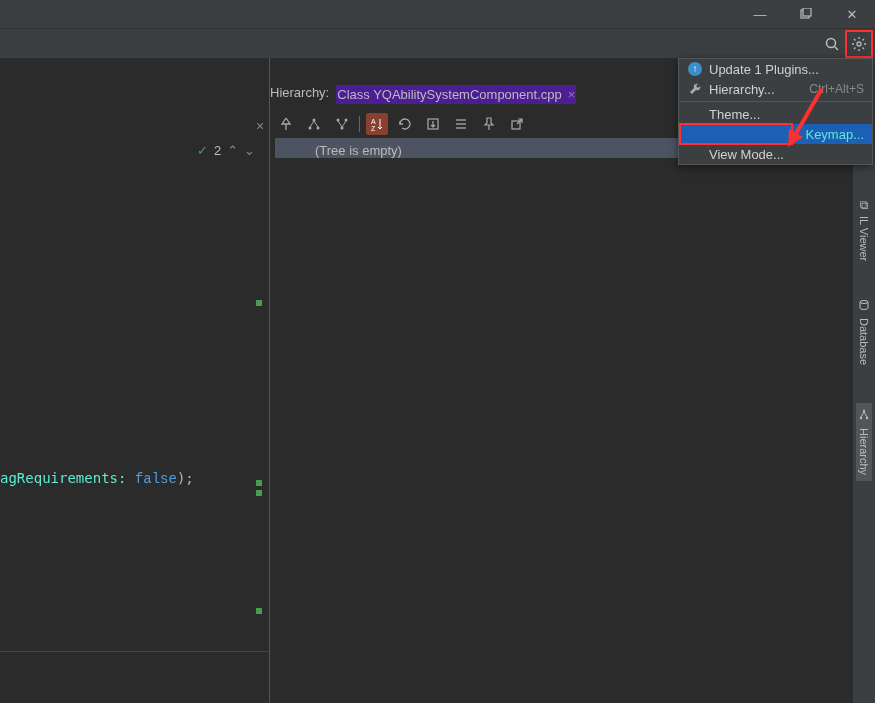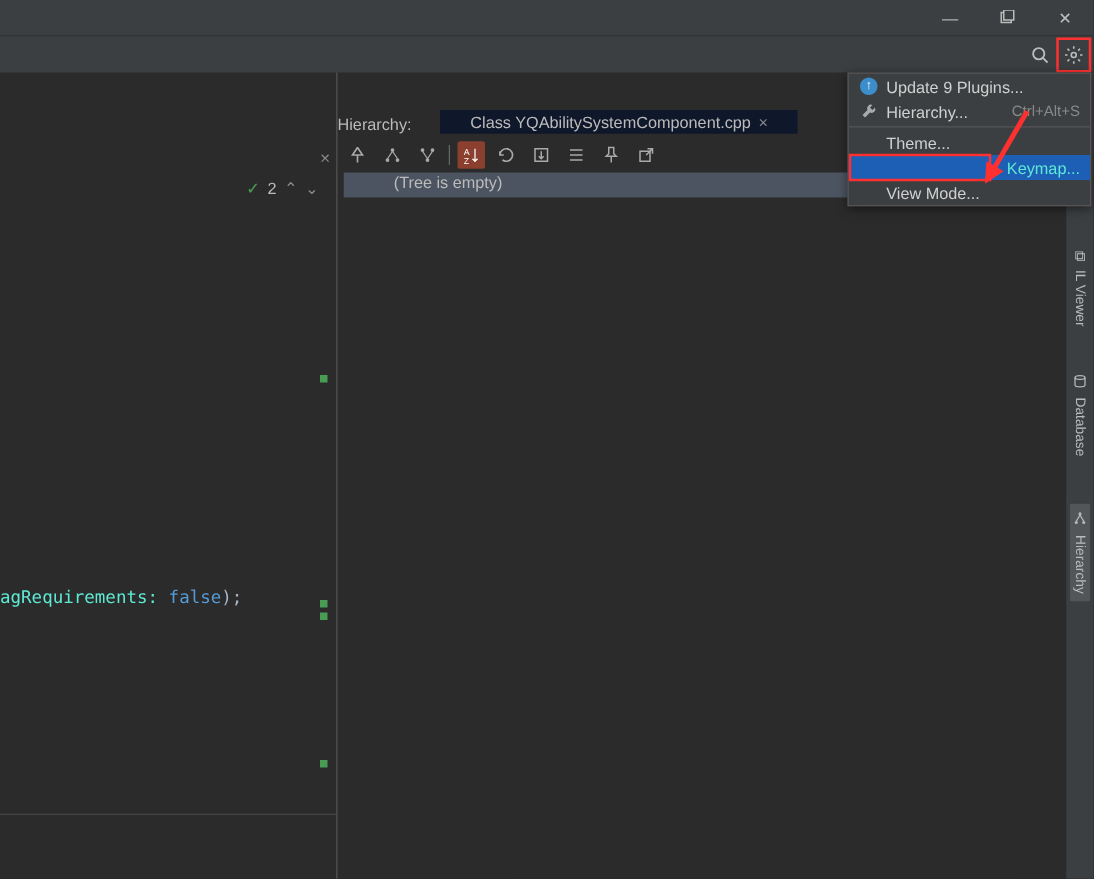--- a/index.html
+++ b/index.html
@@ -54,27 +54,27 @@
     display: flex;
     align-items: center;
     justify-content: center;
   }
   .hierarchy-header {
     position: absolute;
     left: 270px;
     top: 85px;
     height: 22px;
     display: flex;
-    align-items: flex-end;
-    gap: 23px;
+    align-items: flex-start;
+    gap: 7px;
     color: #bbbbbb;
   }
   .hierarchy-header .tab-label {
-    background: #0f172a;
-    padding: 2px 24px;
+    background: #4c1d95;
+    padding: 2px 1px;
     border-radius: 0;
     display: flex;
     align-items: center;
     gap: 6px;
     color: #bbbbbb;
   }
   .hierarchy-header .tab-label .close-x { color: #888; font-size: 13px; }
   .hierarchy-toolbar {
     position: absolute;
     left: 275px;
@@ -98,21 +98,21 @@
   }
   .tree-empty-row {
     position: absolute;
     left: 275px;
     top: 138px;
     width: 596px;
     height: 20px;
     background: #4b5460;
     color: #bbb;
     display: flex;
-    align-items: flex-start;
+    align-items: flex-end;
     padding-left: 40px;
     font-size: 13px;
   }
   .editor-status {
     position: absolute;
     left: 197px;
     top: 143px;
     display: flex;
     align-items: center;
     gap: 6px;
@@ -125,21 +125,21 @@
   .code-line {
     position: absolute;
     left: 0;
     top: 470px;
     font-family: Consolas, monospace;
     font-size: 14px;
     color: #a9b7c6;
     white-space: pre;
   }
   .code-line .ident { color: #5eead4; }
-  .code-line .kw { color: #569cd6; }
+  .code-line .kw { color: #569cd6; font-family: Liberation Mono, monospace; }
   .code-line .punct { color: #a9b7c6; }
   .gutter-marks {
     position: absolute;
     left: 256px;
     top: 132px;
     width: 6px;
     height: 571px;
   }
   .gmark { position: absolute; left: 0; width: 6px; height: 6px; background: #499c54; }
   .divider-v {
@@ -440,21 +440,21 @@
     </span>
     <span>Hierarchy</span>
   </div>
 </div>
 
 <div class="popup">
   <div class="popup-row">
     <span class="picon">
         <span class="update-icon">↑</span>
       </span>
-    <span>Update 9 Plugins...</span>
+    <span>Update 1 Plugins...</span>
   </div>
   <div class="popup-row">
     <span class="picon">
       <svg width="14" height="14" viewBox="0 0 14 14">
           <path d="M10 2 A3 3 0 0 0 6 6 L2 10 L4 12 L8 8 A3 3 0 0 0 12 4 L10 6 L8 4 Z" fill="#aaa"></path>
         </svg>
     </span>
     <span>Hierarchy...</span>
     <span class="shortcut">Ctrl+Alt+S</span>
   </div>

